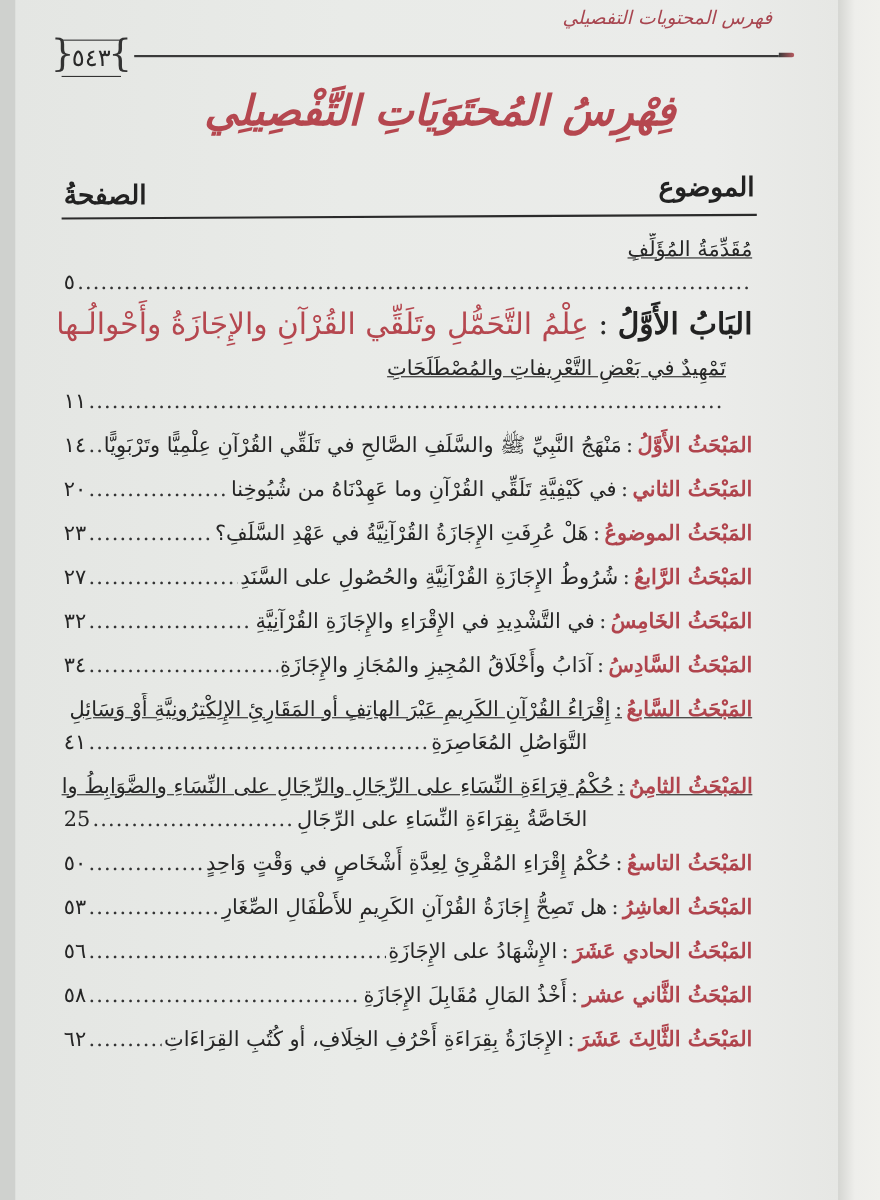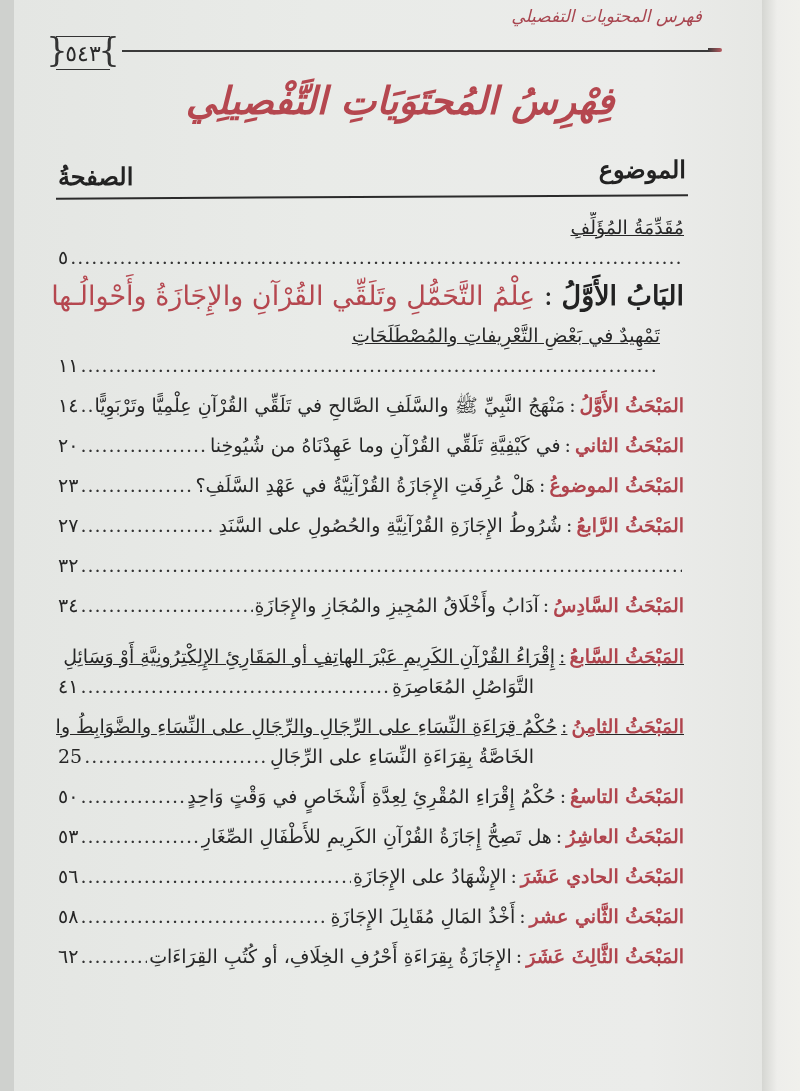--- a/index.html
+++ b/index.html
@@ -172,32 +172,33 @@
       </div>
       <div class="entry" style="margin-top: 10px;">
         <div class="dots-row">
           <span class="txt"><span class="label">المَبْحَثُ الرَّابعُ</span><span class="sep">:</span><span>شُرُوطُ الإِجَازَةِ القُرْآنِيَّةِ والحُصُولِ على السَّنَدِ</span></span>
           <span class="dots">......................................................................................................................................................</span>
           <span class="pg">٢٧</span>
         </div>
       </div>
       <div class="entry" style="margin-top: 10px;">
         <div class="dots-row">
+          <span class="txt"><span class="label">المَبْحَثُ الخَامِسُ</span><span class="sep">:</span><span>في التَّشْدِيدِ في الإِقْرَاءِ والإِجَازَةِ القُرْآنِيَّةِ</span></span>
           <span class="dots">......................................................................................................................................................</span>
           <span class="pg">٣٢</span>
         </div>
       </div>
       <div class="entry" style="margin-top: 10px;">
         <div class="dots-row">
           <span class="txt"><span class="label">المَبْحَثُ السَّادِسُ</span><span class="sep">:</span><span>آدَابُ وأَخْلَاقُ المُجِيزِ والمُجَازِ والإِجَازَةِ</span></span>
           <span class="dots">......................................................................................................................................................</span>
           <span class="pg">٣٤</span>
         </div>
       </div>
-      <div class="entry" style="margin-top: 21px;">
+      <div class="entry" style="margin-top: 10px;">
         <span class="line"><span class="label">المَبْحَثُ السَّابعُ</span><span class="sep">:</span><span>إِقْرَاءُ القُرْآنِ الكَرِيمِ عَبْرَ الهاتِفِ أو المَقَارِئِ الإِلِكْتِرُونِيَّةِ أَوْ وَسَائِلِ</span></span>
         <div class="dots-row" style="padding-right:150px">
           <span class="txt"><span>التَّوَاصُلِ المُعَاصِرَةِ</span></span>
           <span class="dots">......................................................................................................................................................</span>
           <span class="pg">٤١</span>
         </div>
       </div>
       <div class="entry" style="margin-top: 10px;">
         <span class="line"><span class="label">المَبْحَثُ الثامِنُ</span><span class="sep">:</span><span>حُكْمُ قِرَاءَةِ النِّسَاءِ على الرِّجَالِ والرِّجَالِ على النِّسَاءِ والضَّوَابِطُ والنَّصَائِحُ</span></span>
         <div class="dots-row" style="padding-right:150px">

